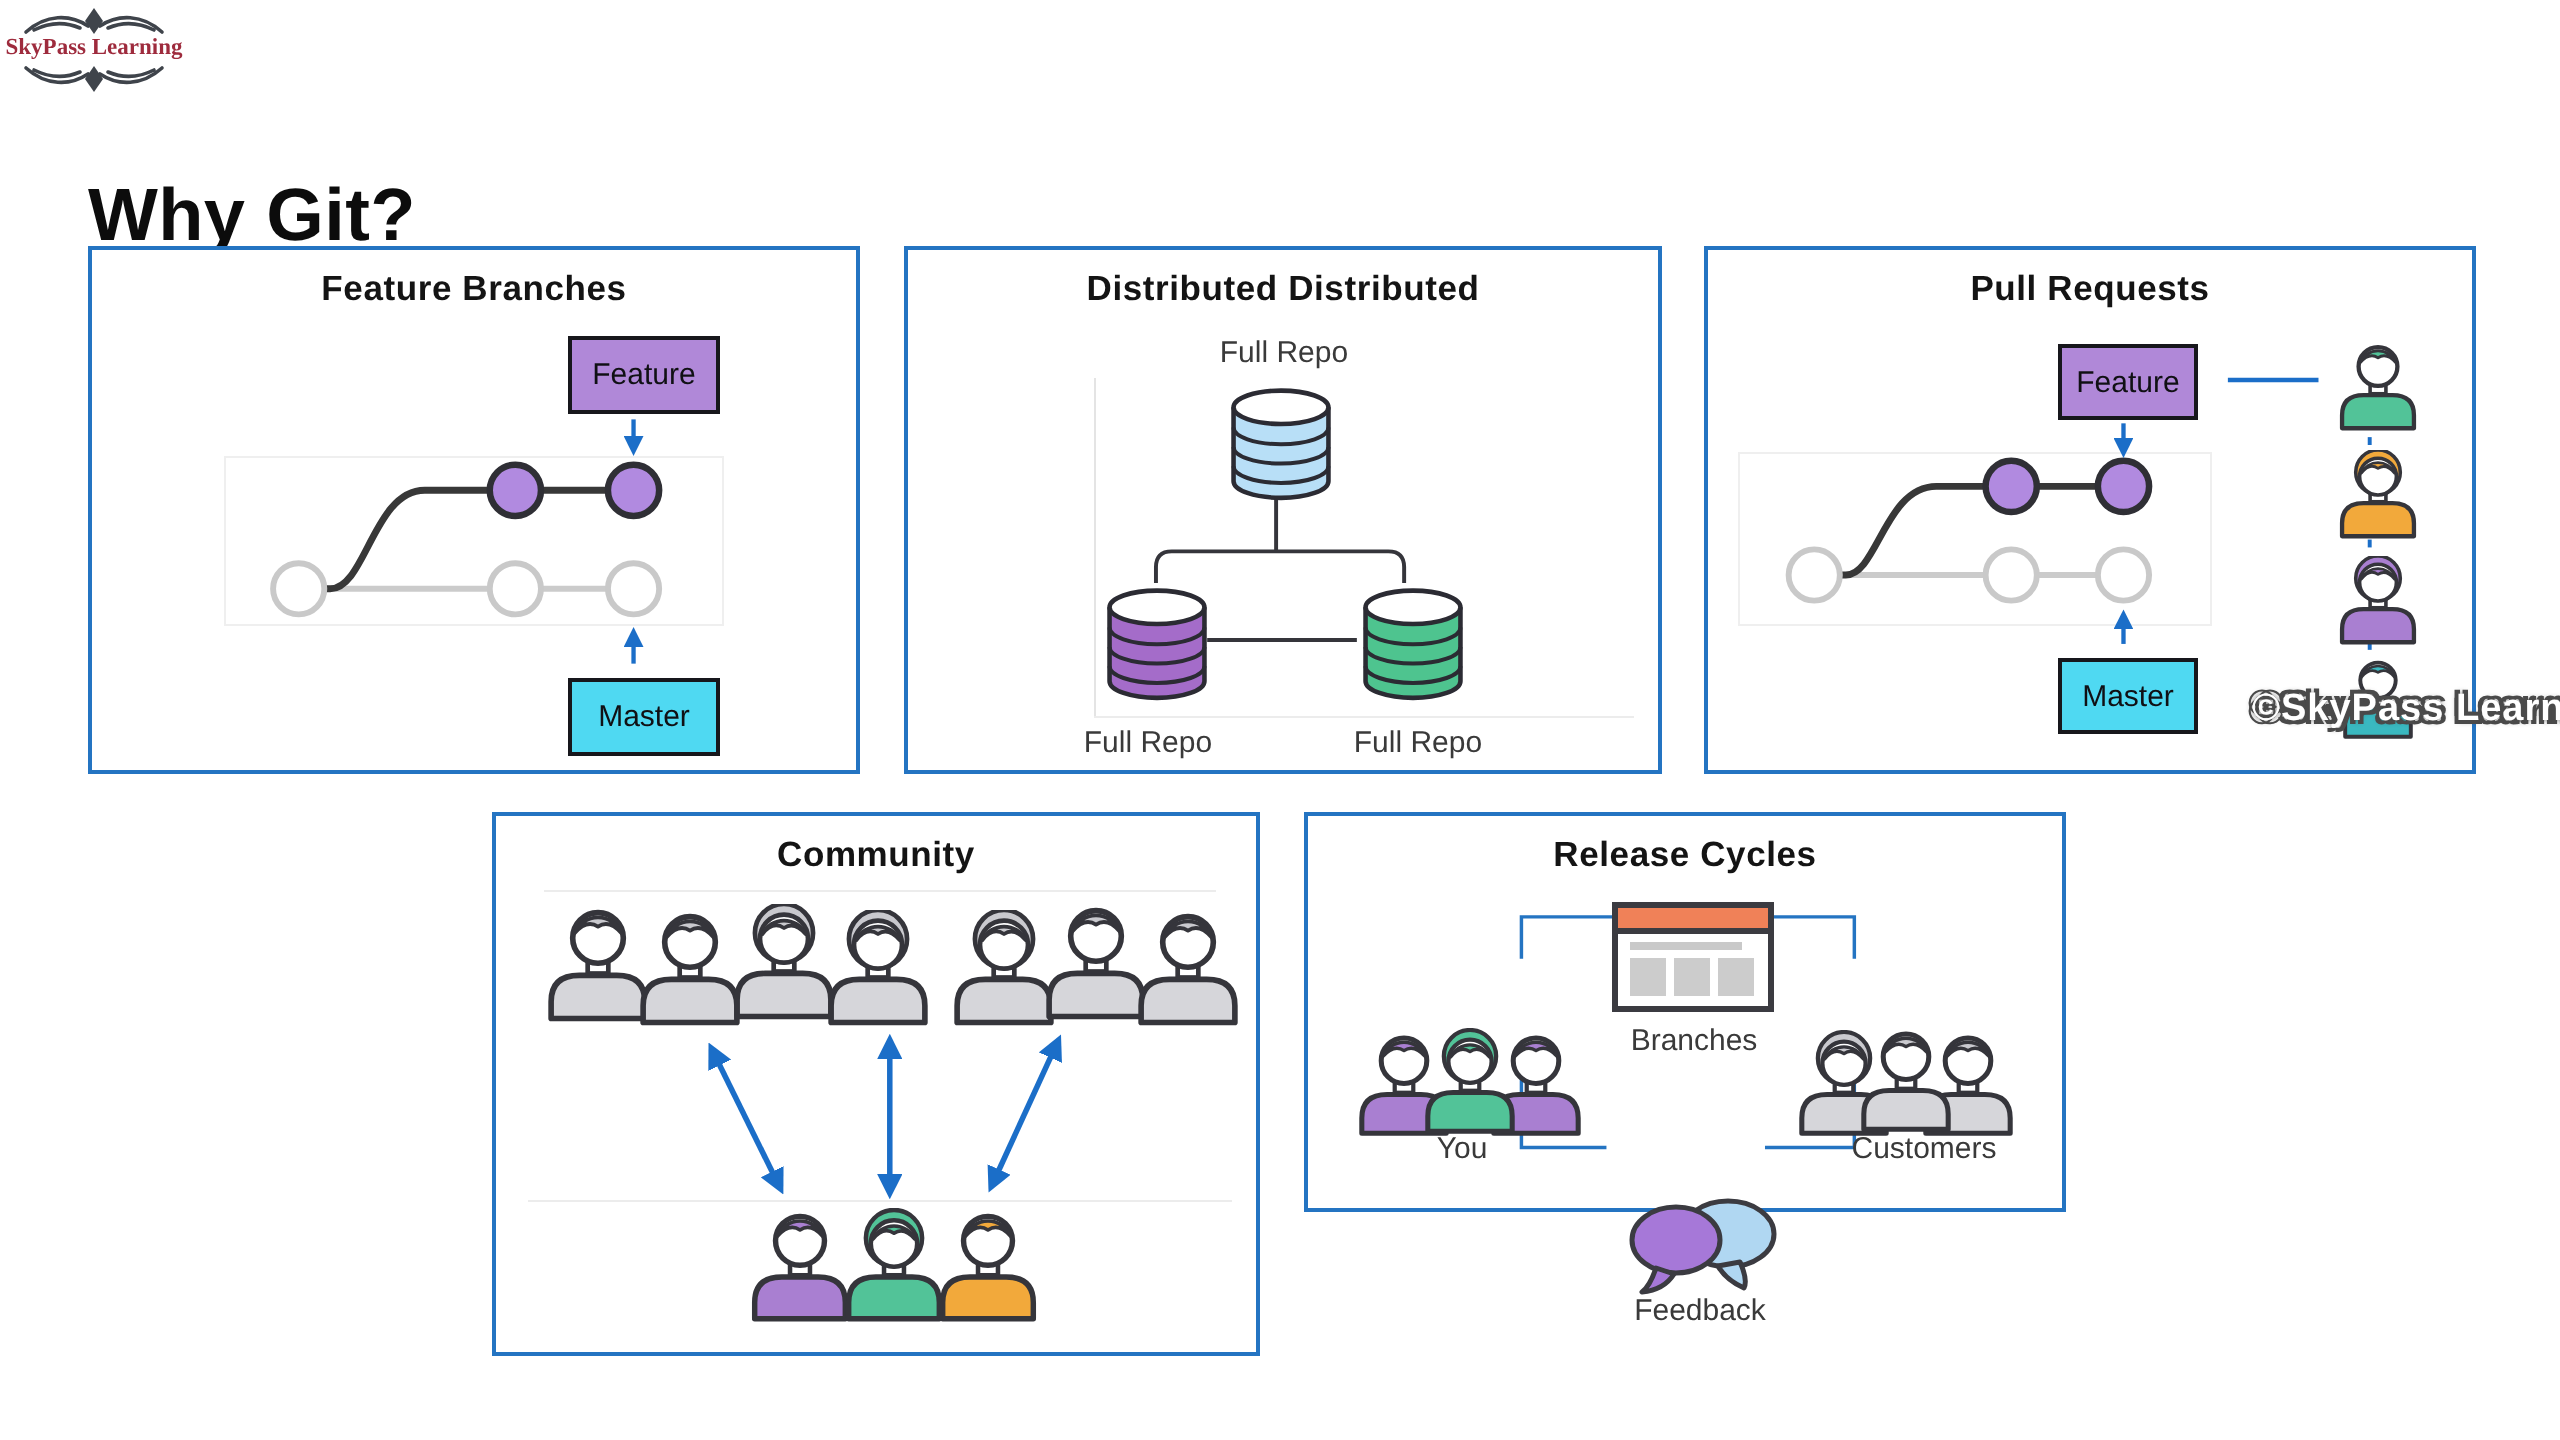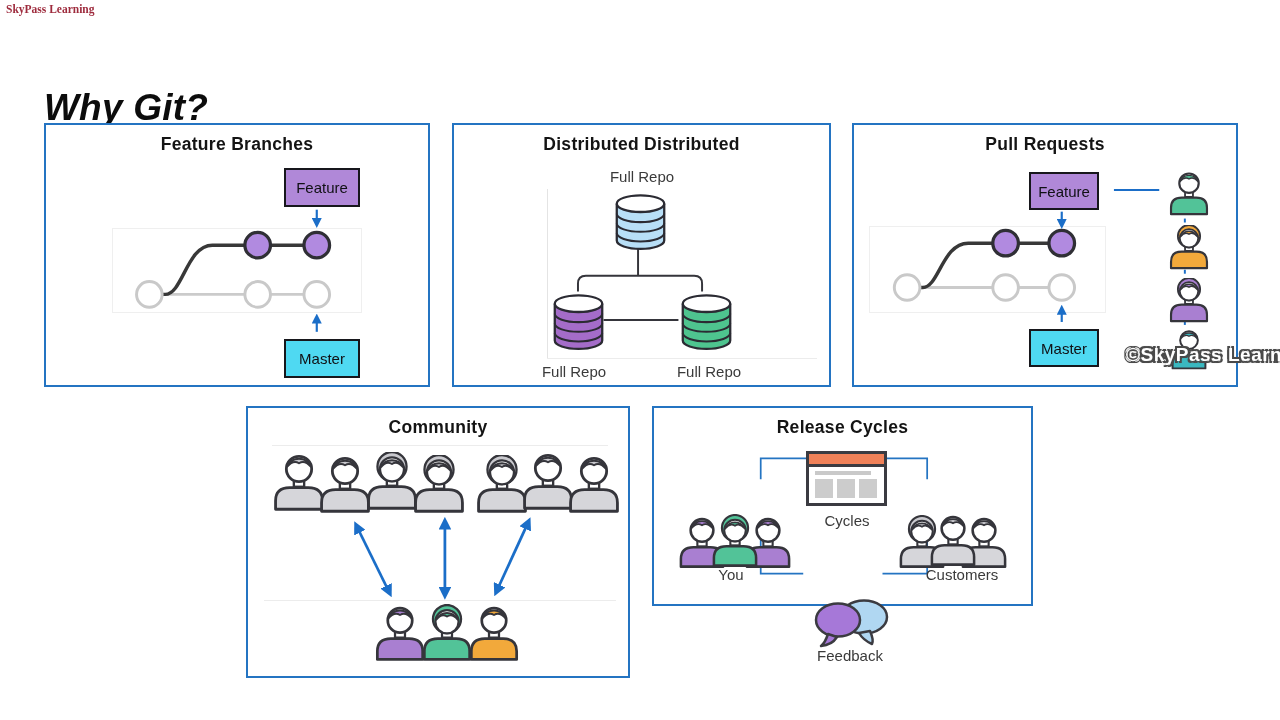--- a/index.html
+++ b/index.html
@@ -2,26 +2,26 @@
 <html style="--panel_border: #2474c2; --arrow_blue: #1b6ec8; --node_purple: #b18ae0; --line_gray: #cbcbcb; --line_dark: #383838; --feature_fill: #b088d8; --master_fill: #4fd9f2; --repo_blue: #b8dff7; --repo_purple: #a46cc9; --repo_green: #4ec48f; --person_gray: #d6d6da; --person_gray_hair: #c9c9ce; --person_green: #52c398; --person_orange: #f2a93b; --person_purple: #a97fd1; --person_teal: #3ab8c0; --product_orange: #f08158; --bubble_purple: #a678d8; --bubble_blue: #b0d7f2; --logo_red: #9e2b3d;"><head>
 <meta charset="utf-8">
 <style>
   html,body{margin:0;padding:0;}
   body{
     width:1280px;height:720px;position:relative;overflow:hidden;
     background:#ffffff;font-family:"Liberation Sans","DejaVu Sans",sans-serif;
     -webkit-font-smoothing:antialiased;
   }
   
-  .logo{position:absolute;left:6px;top:2px;width:82px;display:flex;flex-direction:row;align-items:center;}
+  .logo{position:absolute;left:6px;top:2px;width:82px;display:flex;flex-direction:column;align-items:center;}
   .logo svg{display:block;}
   .logo-text{font-family:"Liberation Serif","DejaVu Serif",serif;font-weight:bold;
     font-size:11.5px;color:var(--logo_red,#9e2b3d);white-space:nowrap;line-height:1;margin:1px 0;}
   
-  .slide-title{position:absolute;left:44px;top:62px;font-size:37px;font-weight:600;color:#0c0c0c;letter-spacing:0.2px;font-style:italic;}
+  .slide-title{position:absolute;left:44px;top:62px;font-size:37px;font-weight:600;color:#0c0c0c;letter-spacing:0.2px;}
   
   .panel{position:absolute;background:#fff;border:2px solid var(--panel_border,#2474c2);box-sizing:border-box;}
   .ptitle{margin:9px 0 0 0;text-align:center;font-size:17.5px;font-weight:600;color:#141414;letter-spacing:0.3px;}
   .layer{position:absolute;left:0;top:0;width:100%;height:100%;}
   .faint-rect{position:absolute;border:1px solid #efefef;box-sizing:border-box;}
   .faint-line{position:absolute;height:1px;background:#ececec;}
   .faint-vline{position:absolute;width:1px;background:#e4e4e4;}
   .tagbox{position:absolute;width:76px;height:39px;box-sizing:border-box;border:2px solid #17171c;
     display:flex;align-items:center;justify-content:center;font-size:15px;color:#101014;}
   .tagbox.small{width:70px;height:38px;}
@@ -212,21 +212,21 @@
   </svg>
 
   <svg class="person" style="left:152px;top:43px;width:81px;height:55px" viewBox="0 0 81 55">
     <rect x="1.5" y="1.5" width="78" height="52" fill="#fff" stroke="#3b3b41" stroke-width="3"></rect>
     <rect x="1.5" y="1.5" width="78" height="13" fill="var(--product_orange,#f08158)" stroke="#3b3b41" stroke-width="3"></rect>
     <rect x="9" y="20" width="56" height="4" fill="#c9c9c9"></rect>
     <rect x="9" y="28" width="18" height="19" fill="#cccccc"></rect>
     <rect x="31" y="28" width="18" height="19" fill="#cccccc"></rect>
     <rect x="53" y="28" width="18" height="19" fill="#cccccc"></rect>
   </svg>
-  <div class="diagram-label" style="left:133px;top:104px">Cycles</div>
+  <div class="diagram-label" style="left:133px;top:104px">Branches</div>
 
   <svg class="person" style="left:21px;top:107px;width:54px;height:56px" viewBox="0 0 64 64">
       <use href="#person-m" style="--shirt:var(--person_purple);--hair:var(--person_purple)"></use>
     </svg>
   <svg class="person" style="left:87px;top:107px;width:54px;height:56px" viewBox="0 0 64 64">
       <use href="#person-m" style="--shirt:var(--person_purple);--hair:var(--person_purple)"></use>
     </svg>
   <svg class="person" style="left:54px;top:106px;width:54px;height:56px" viewBox="0 0 64 64">
       <use href="#person-f" style="--shirt:var(--person_green);--hair:var(--person_green)"></use>
     </svg>

